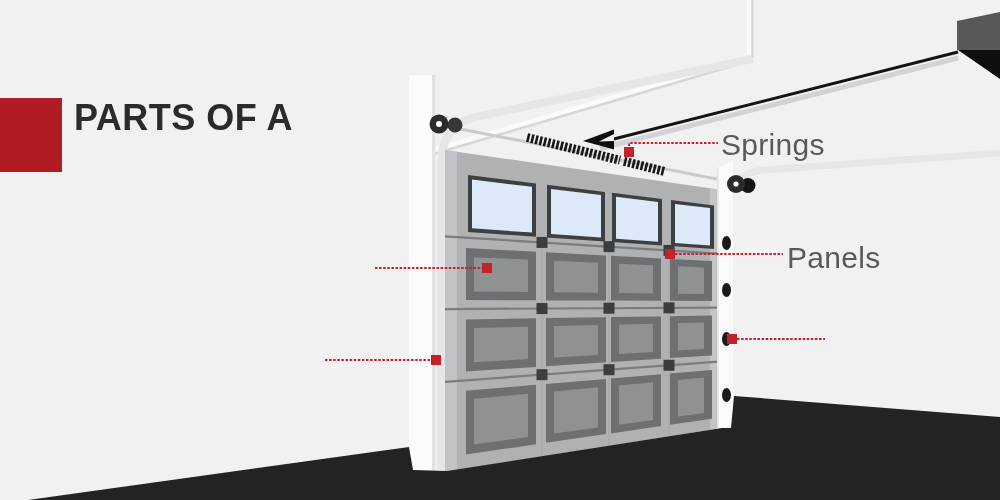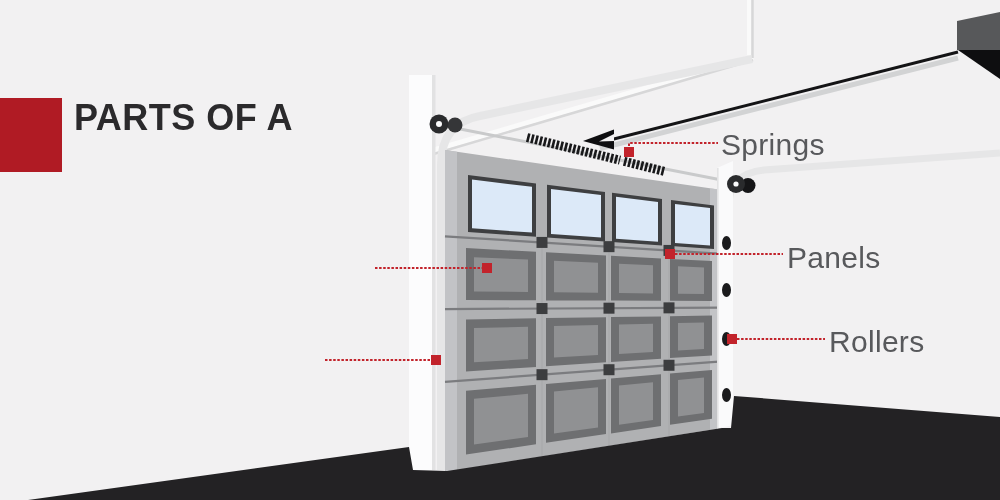--- a/index.html
+++ b/index.html
@@ -173,14 +173,13 @@
     </svg>
 
   <div class="logo-square"></div>
 
   <div class="title">
     <div>PARTS OF A</div>
   </div>
 
   <div class="callout" style="left:721px;top:128px">Springs</div>
   <div class="callout" style="left:787px;top:241px">Panels</div>
-  <div class="callout" style="left:829px;top:325px">Rollers</div>
 </div>
 
 </body></html>

